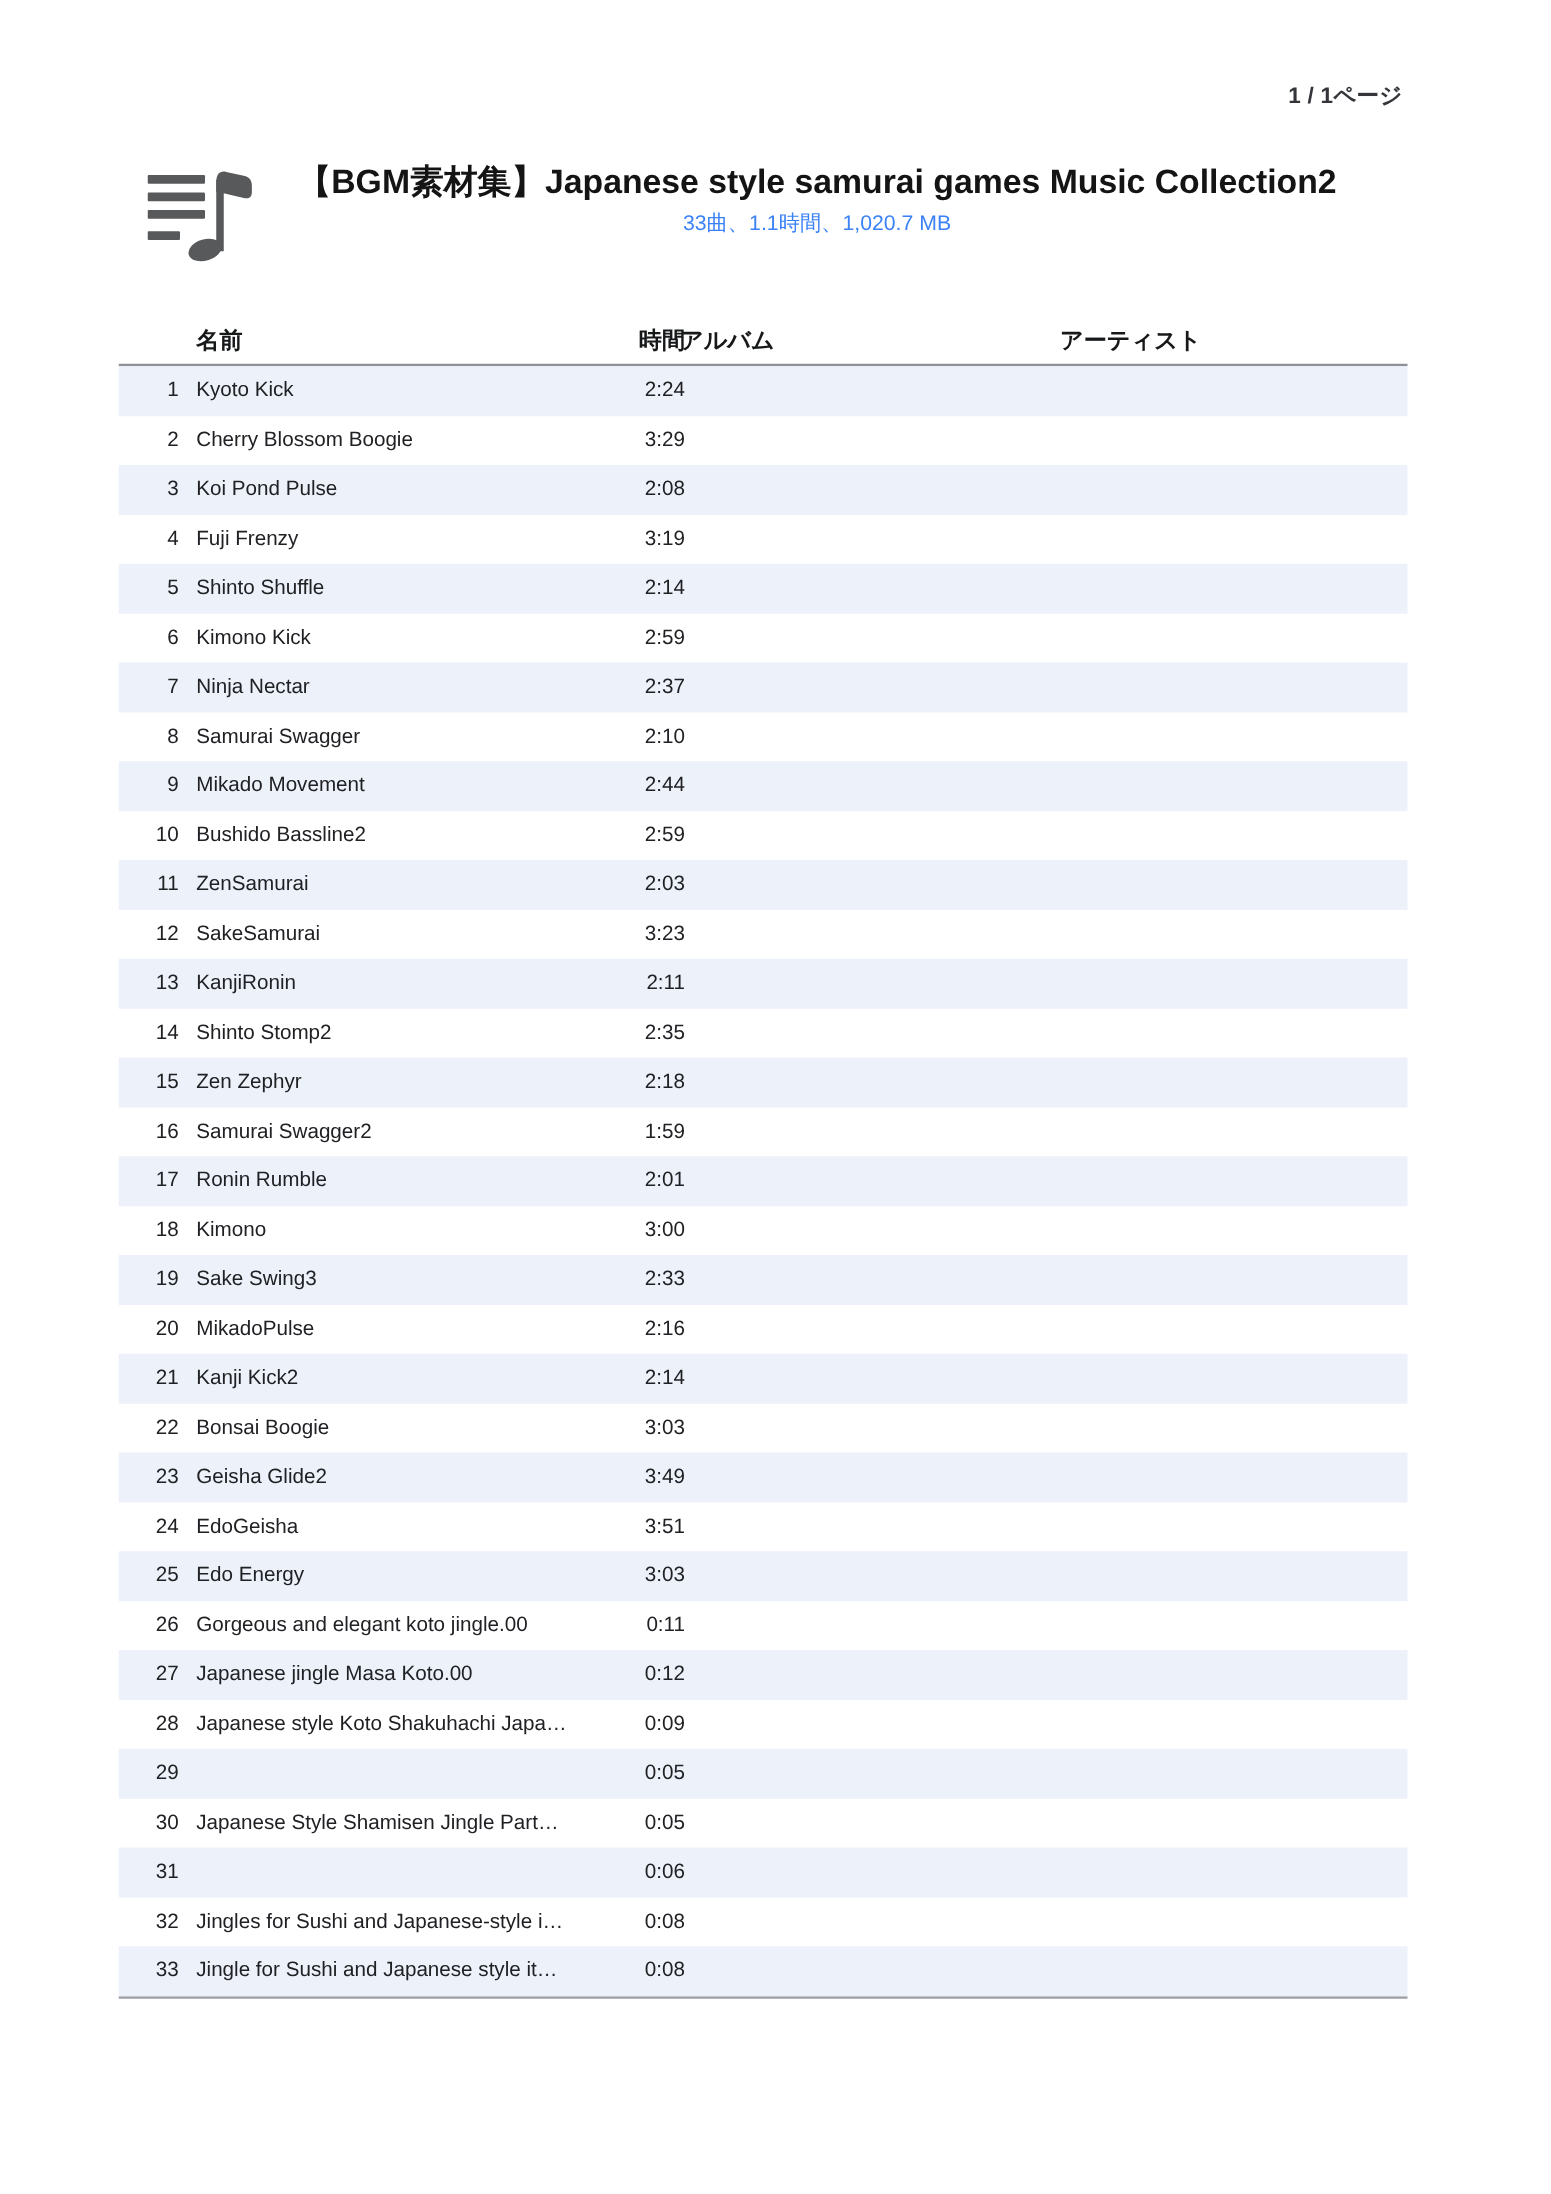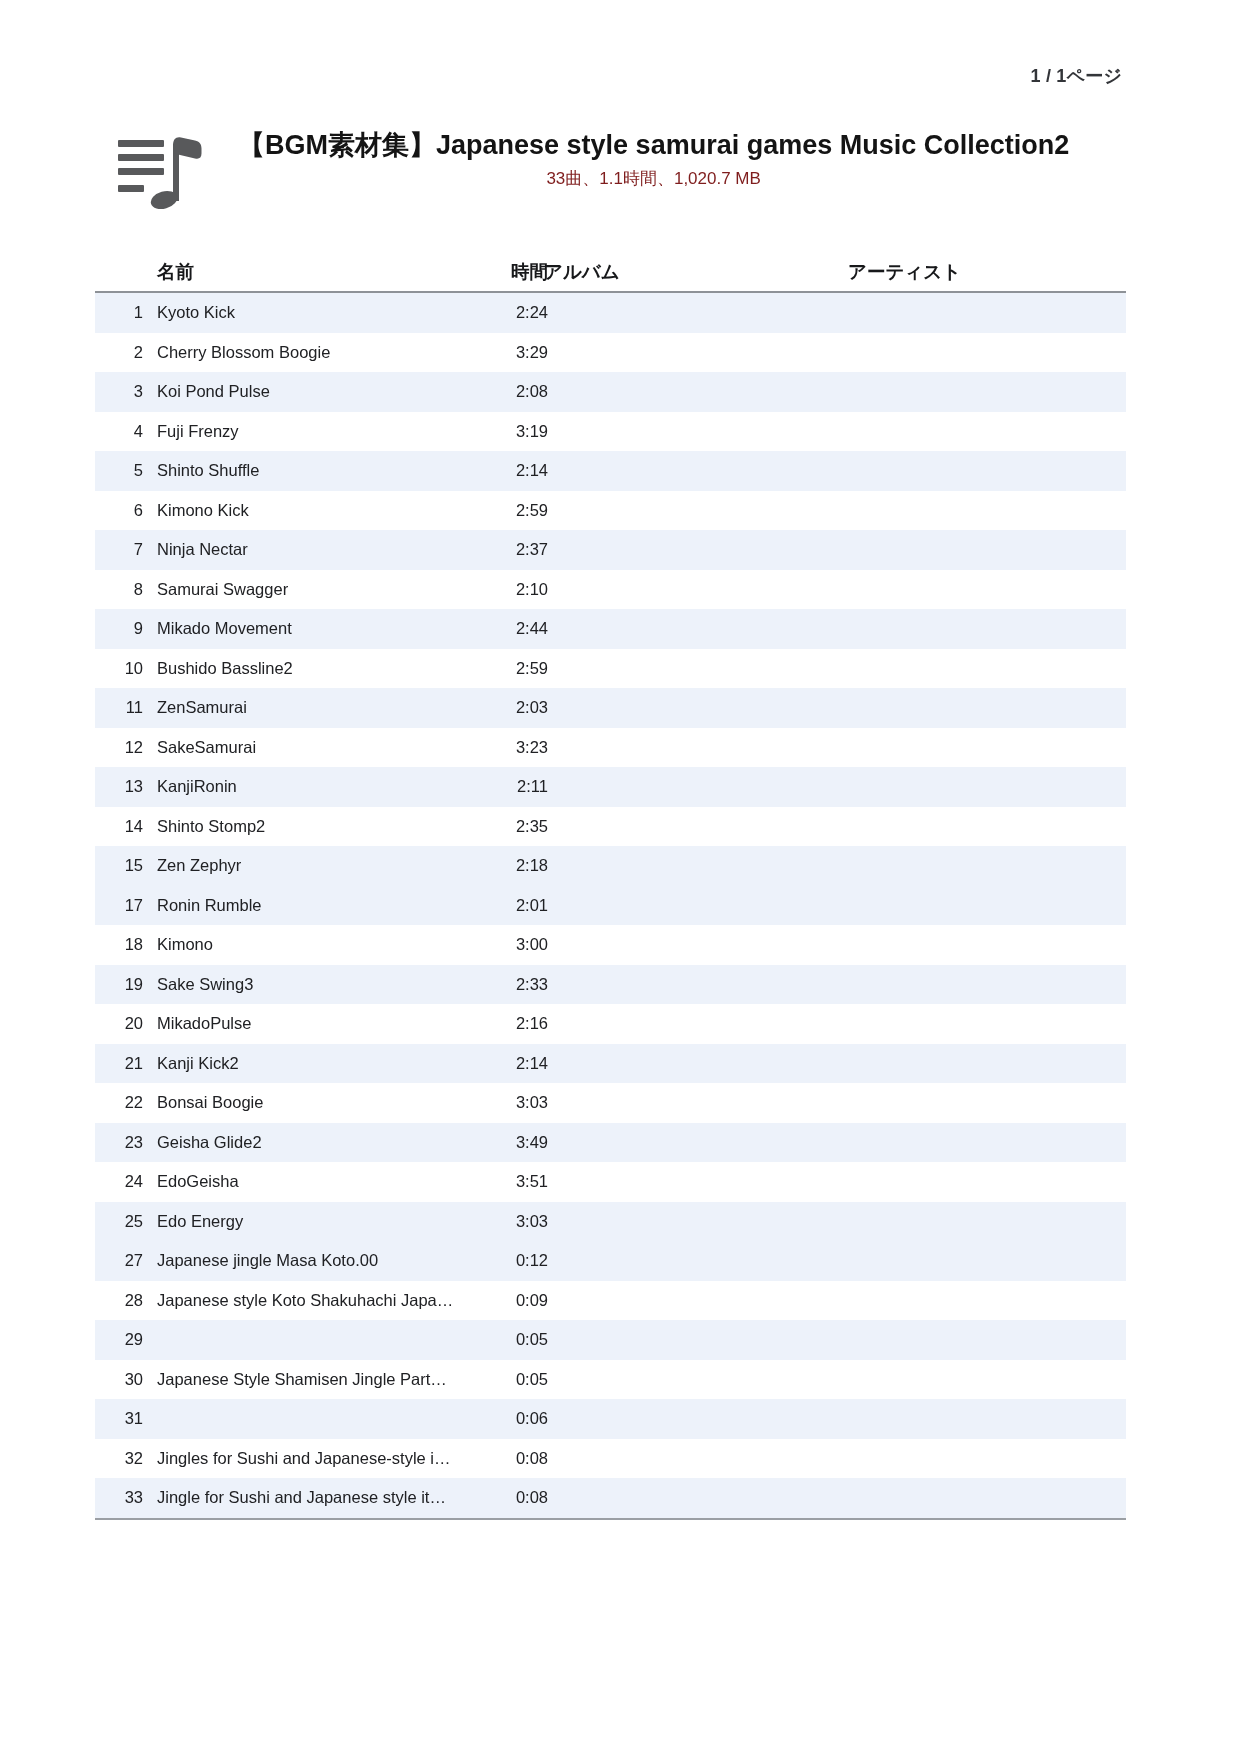--- a/index.html
+++ b/index.html
@@ -34,21 +34,21 @@
     flex:0 0 auto;
   }
   .playlist-icon *{fill:currentColor;}
   .header-text{margin-left:36px;text-align:center;}
   .title{
     font-size:27px;line-height:30px;font-weight:700;color:#141414;
     white-space:nowrap;
   }
   .subtitle{
     margin-top:7px;
-    font-size:17px;color:#7f1d1d;
+    font-size:17px;color:#3b82f6;
   }
   .tracklist{
     position:absolute;left:95px;top:253px;width:1031px;
   }
   .thead{
     position:relative;height:38px;
     border-bottom:2.5px solid var(--header-rule,#8e9297);
     font-size:18.5px;font-weight:700;color:#17181a;
   }
   .thead span{line-height:38px;}
@@ -211,20 +211,27 @@
     <span class="col-album"></span>
     <span class="col-artist"></span>
   </div>
         <div class="row odd">
     <span class="col-num">15</span>
     <span class="col-name">Zen Zephyr</span>
     <span class="col-time">2:18</span>
     <span class="col-album"></span>
     <span class="col-artist"></span>
   </div>
+        <div class="row even">
+    <span class="col-num">16</span>
+    <span class="col-name">Samurai Swagger2</span>
+    <span class="col-time">1:59</span>
+    <span class="col-album"></span>
+    <span class="col-artist"></span>
+  </div>
         <div class="row odd">
     <span class="col-num">17</span>
     <span class="col-name">Ronin Rumble</span>
     <span class="col-time">2:01</span>
     <span class="col-album"></span>
     <span class="col-artist"></span>
   </div>
         <div class="row even">
     <span class="col-num">18</span>
     <span class="col-name">Kimono</span>
@@ -274,20 +281,27 @@
     <span class="col-album"></span>
     <span class="col-artist"></span>
   </div>
         <div class="row odd">
     <span class="col-num">25</span>
     <span class="col-name">Edo Energy</span>
     <span class="col-time">3:03</span>
     <span class="col-album"></span>
     <span class="col-artist"></span>
   </div>
+        <div class="row even">
+    <span class="col-num">26</span>
+    <span class="col-name">Gorgeous and elegant koto jingle.00</span>
+    <span class="col-time">0:11</span>
+    <span class="col-album"></span>
+    <span class="col-artist"></span>
+  </div>
         <div class="row odd">
     <span class="col-num">27</span>
     <span class="col-name">Japanese jingle Masa Koto.00</span>
     <span class="col-time">0:12</span>
     <span class="col-album"></span>
     <span class="col-artist"></span>
   </div>
         <div class="row even">
     <span class="col-num">28</span>
     <span class="col-name">Japanese style Koto Shakuhachi Japa…</span>

